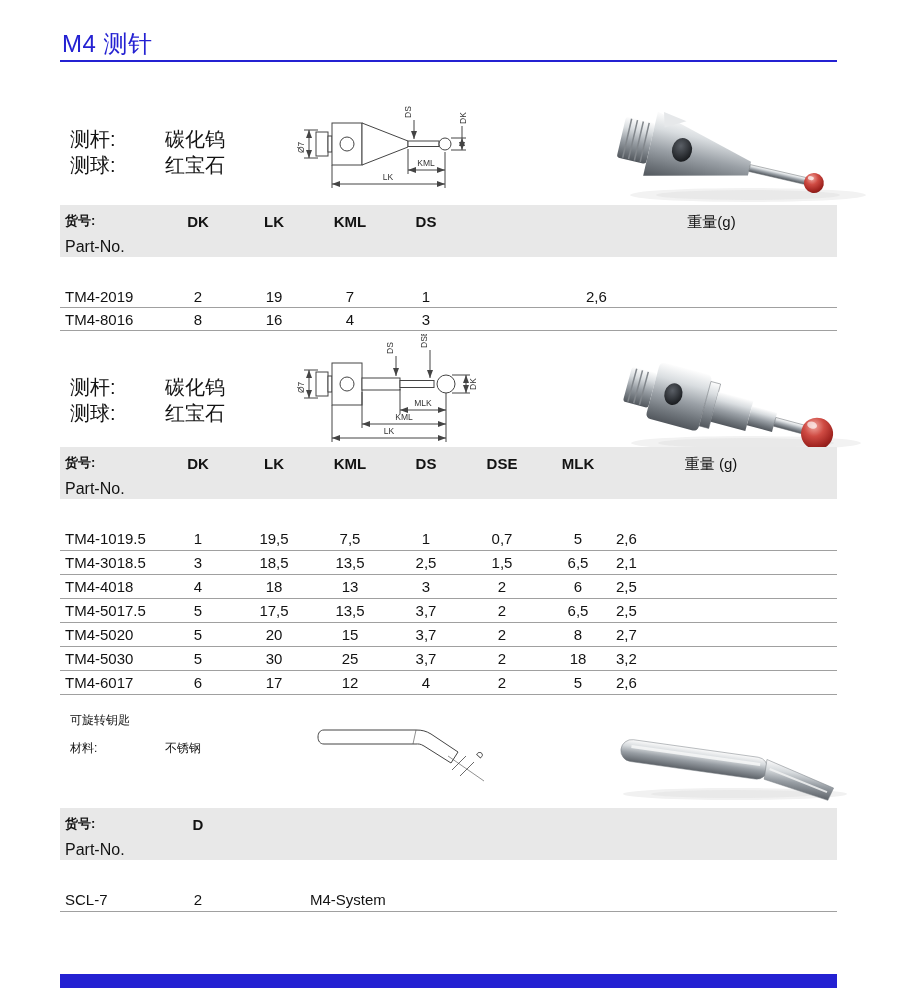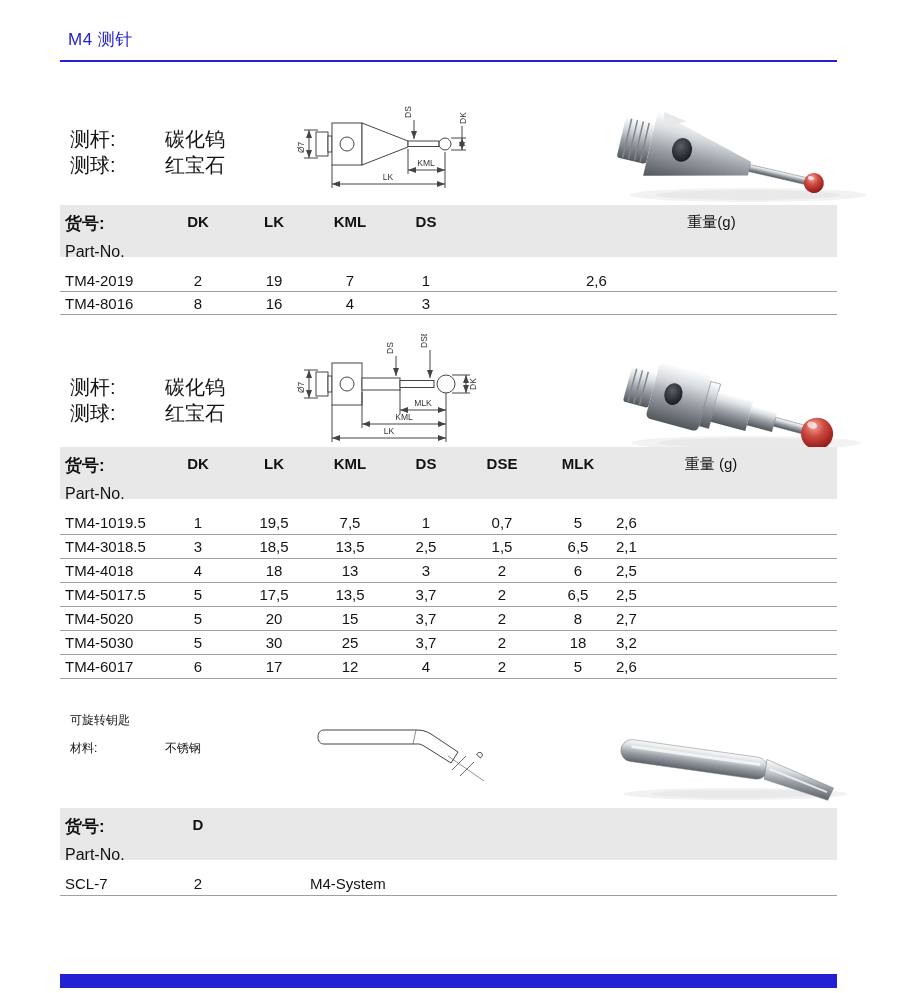--- a/index.html
+++ b/index.html
@@ -2,21 +2,21 @@
 <html style="--accent: #2421d2; --header-bg: #e8e8e8;"><head>
 <meta charset="utf-8">
 <style>
   :root{ --accent:#2421d2; --header-bg:#e8e8e8; --rule:#a0a0a0; }
   *{margin:0;padding:0;box-sizing:border-box;}
   html,body{background:#ffffff;}
   .page{
     position:relative; width:897px; height:993px; background:#fff;
     font-family:"Liberation Sans", sans-serif; color:#131313; overflow:hidden;
   }
-  .title{ position:absolute; left:68px; top:28px; font-size:17px; letter-spacing:.5px; color:var(--accent); }
+  .title{ position:absolute; left:62px; top:28px; font-size:24px; letter-spacing:.5px; color:var(--accent); }
   .title-rule{ position:absolute; left:60px; top:60px; width:777px; height:2px; background:var(--accent); }
 
   .specs{ position:absolute; font-size:20px; }
   #s1-specs{ left:70px; top:126px; }
   #s2-specs{ left:70px; top:374px; }
   .spec-row{ display:flex; line-height:26px; }
   .spec-label{ width:95px; }
 
   #s3-block{ position:absolute; left:70px; top:706px; font-size:12px; }
   #s3-block .heading{ line-height:28px; }
@@ -33,28 +33,28 @@
   #s2-photo{ left:598px; top:342px; }
   #s3-photo{ left:600px; top:712px; }
 
   .dtable{ position:absolute; left:60px; width:777px; font-size:15px; }
   #table1{ top:205px; }
   #table2{ top:447px; }
   #table3{ top:808px; }
 
   .thead{ background:var(--header-bg); display:flex; align-items:flex-start; height:52px; padding-top:7px; }
   .h-part{ width:100px; padding-left:5px; }
-  .h-part .zh{ font-weight:bold; font-size:17px; }
+  .h-part .zh{ font-weight:bold; font-size:13px; }
   .h-part .en{ font-size:16px; margin-top:8px; }
   .h-col{ width:76px; text-align:center; font-weight:bold; padding-top:1px; }
   .h-weight{ flex:1; text-align:center; padding-top:1px; }
   #table1 .h-weight{ padding-left:122px; }
   #table2 .h-weight{ padding-right:31px; }
 
-  .tbody{ margin-top:12px; }
+  .tbody{ margin-top:28px; }
   .trow{ display:flex; align-items:center; height:23px; border-bottom:1px solid var(--rule); }
   #table2 .trow, #table3 .trow{ height:24px; }
   .c-part{ width:100px; padding-left:5px; }
   .c-num{ width:76px; text-align:center; }
   .c-weight{ flex:1; text-align:left; }
   #table1 .c-weight{ padding-left:122px; }
   #table2 .c-weight{ padding-right:31px; }
   .c-note{ padding-left:74px; }
 
   .footer-bar{ position:absolute; left:60px; top:974px; width:777px; height:14px; background:var(--accent); }

